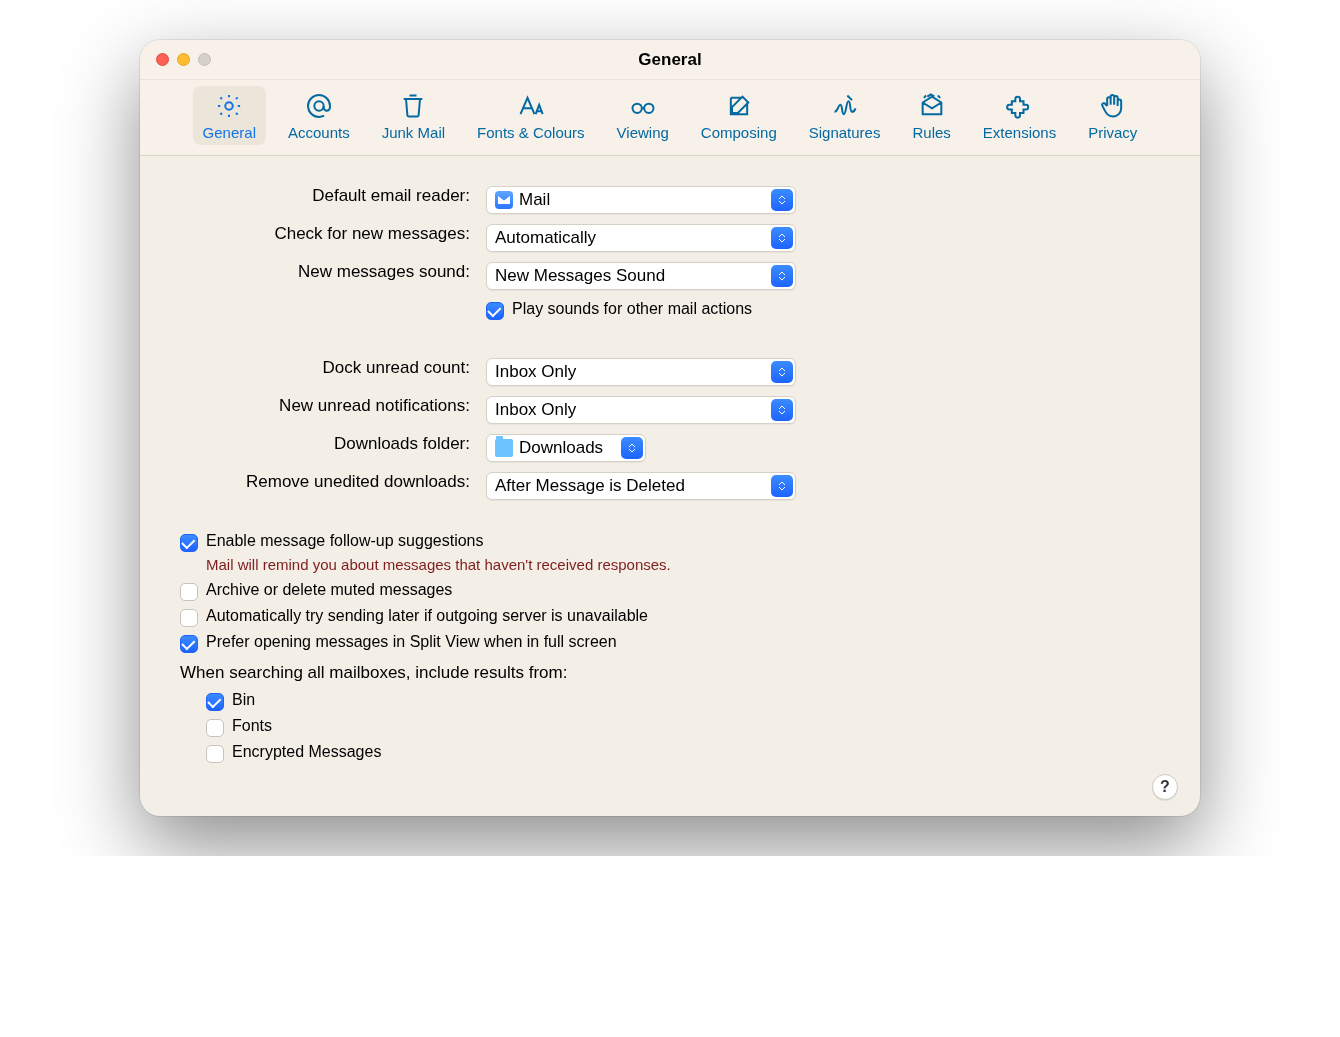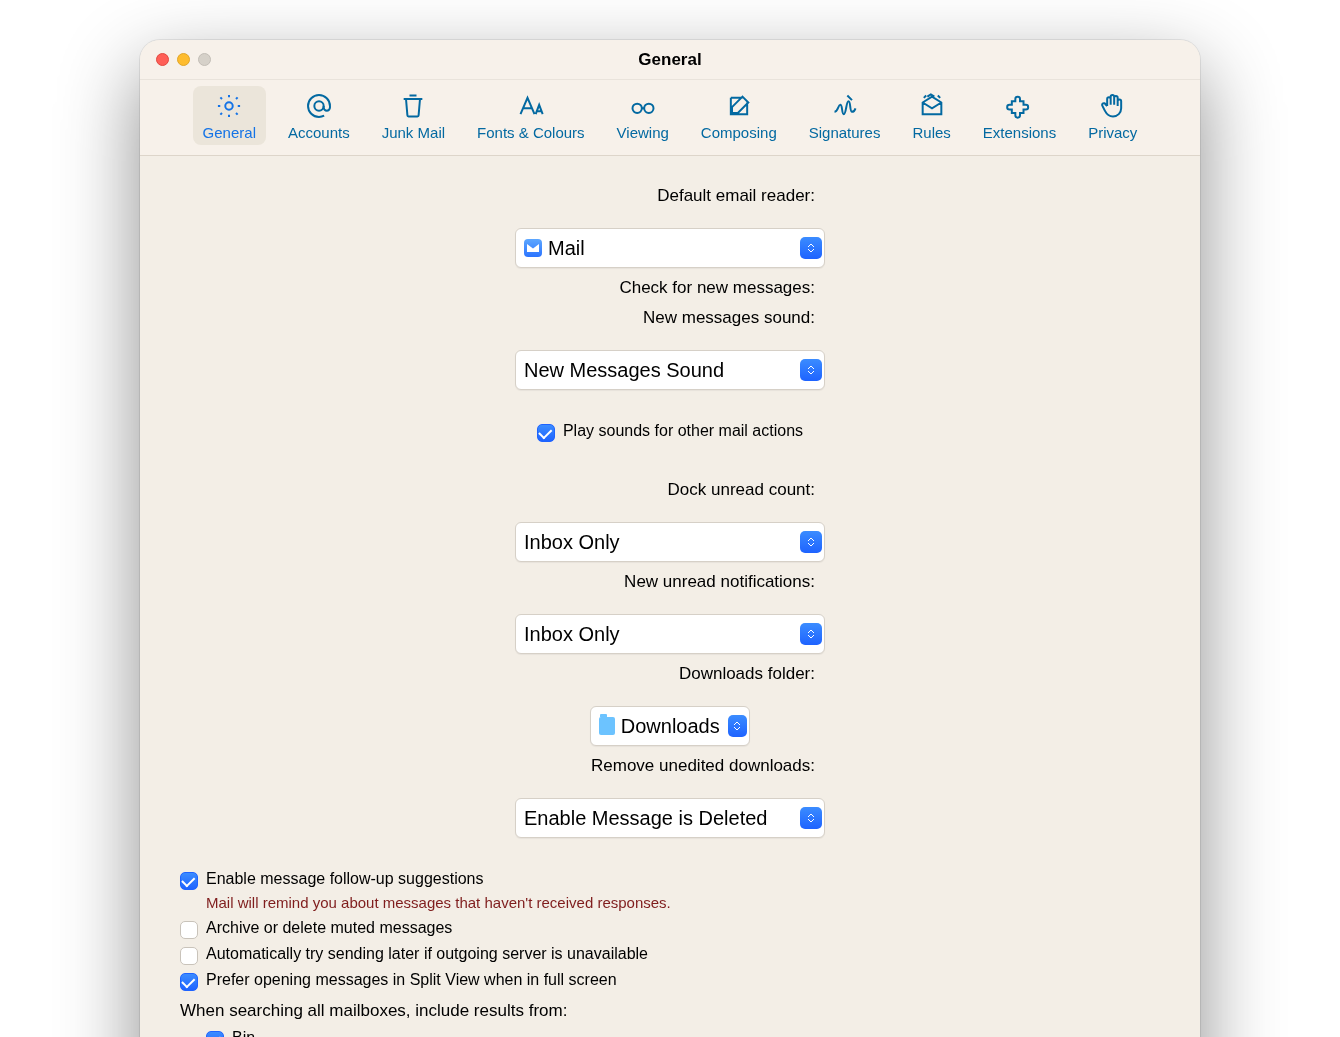--- a/index.html
+++ b/index.html
@@ -75,41 +75,39 @@
   .tb-item svg { width: 28px; height: 28px; stroke: currentColor; fill: none; stroke-width: 1.7; }
   .tb-item.active svg { stroke: #1473e6; }
   
   .content {
     padding: 30px 40px 40px;
     position: relative;
     min-height: 660px;
   }
   .form-row {
     display: flex;
-    align-items: center;
-    gap: 22px;
+    gap: 16px;
     margin-bottom: 10px;
-    flex-direction: column;
   }
   .form-row .lbl {
     width: 290px;
     text-align: right;
     font-size: 17px;
   }
   .select {
     display: flex;
     align-items: center;
-    height: 40px;
+    height: 28px;
     background: #fff;
     border: 1px solid #d6d0c7;
     border-radius: 6px;
     box-shadow: 0 1px 1px rgba(0,0,0,.05);
     padding: 0 0 0 8px;
     gap: 6px;
-    font-size: 20px;
+    font-size: 17px;
   }
   .select .val { flex: 1; white-space: nowrap; }
   .stepper {
     width: 22px; height: 22px;
     margin: 2px;
     border-radius: 5px;
     background: linear-gradient(#3b8cff,#1e63ff);
     display: flex; flex-direction: column; align-items: center; justify-content: center;
     color: #fff;
   }
@@ -267,20 +265,31 @@
             </svg>
             <svg viewBox="0 0 8 5">
               <path d="M1 1l3 3 3-3" stroke="#fff" fill="none"></path>
             </svg>
           </span>
       </div>
     </div>
 
     <div class="form-row">
       <div class="lbl">Check for new messages:</div>
+      <div class="select w-300">
+        <span class="val">Automatically</span>
+        <span class="stepper">
+            <svg viewBox="0 0 8 5">
+              <path d="M1 4l3-3 3 3" stroke="#fff" fill="none"></path>
+            </svg>
+            <svg viewBox="0 0 8 5">
+              <path d="M1 1l3 3 3-3" stroke="#fff" fill="none"></path>
+            </svg>
+          </span>
+      </div>
     </div>
 
     <div class="form-row">
       <div class="lbl">New messages sound:</div>
       <div class="select w-300">
         <span class="val">New Messages Sound</span>
         <span class="stepper">
             <svg viewBox="0 0 8 5">
               <path d="M1 4l3-3 3 3" stroke="#fff" fill="none"></path>
             </svg>
@@ -343,21 +352,21 @@
             <svg viewBox="0 0 8 5">
               <path d="M1 1l3 3 3-3" stroke="#fff" fill="none"></path>
             </svg>
           </span>
       </div>
     </div>
 
     <div class="form-row">
       <div class="lbl">Remove unedited downloads:</div>
       <div class="select w-300">
-        <span class="val">Enable Message is Deleted</span>
+        <span class="val">After Message is Deleted</span>
         <span class="stepper">
             <svg viewBox="0 0 8 5">
               <path d="M1 4l3-3 3 3" stroke="#fff" fill="none"></path>
             </svg>
             <svg viewBox="0 0 8 5">
               <path d="M1 1l3 3 3-3" stroke="#fff" fill="none"></path>
             </svg>
           </span>
       </div>
     </div>
@@ -384,21 +393,21 @@
     </div>
 
     <div class="section-label">When searching all mailboxes, include results from:</div>
     <div class="indent">
       <div class="check-row">
         <span class="cb checked"></span>
         <span>Bin</span>
       </div>
       <div class="check-row">
         <span class="cb"></span>
-        <span>Dock</span>
+        <span>Fonts</span>
       </div>
       <div class="check-row">
         <span class="cb"></span>
         <span>Encrypted Messages</span>
       </div>
     </div>
 
     <div class="help">
         <span>?</span>
       </div>

